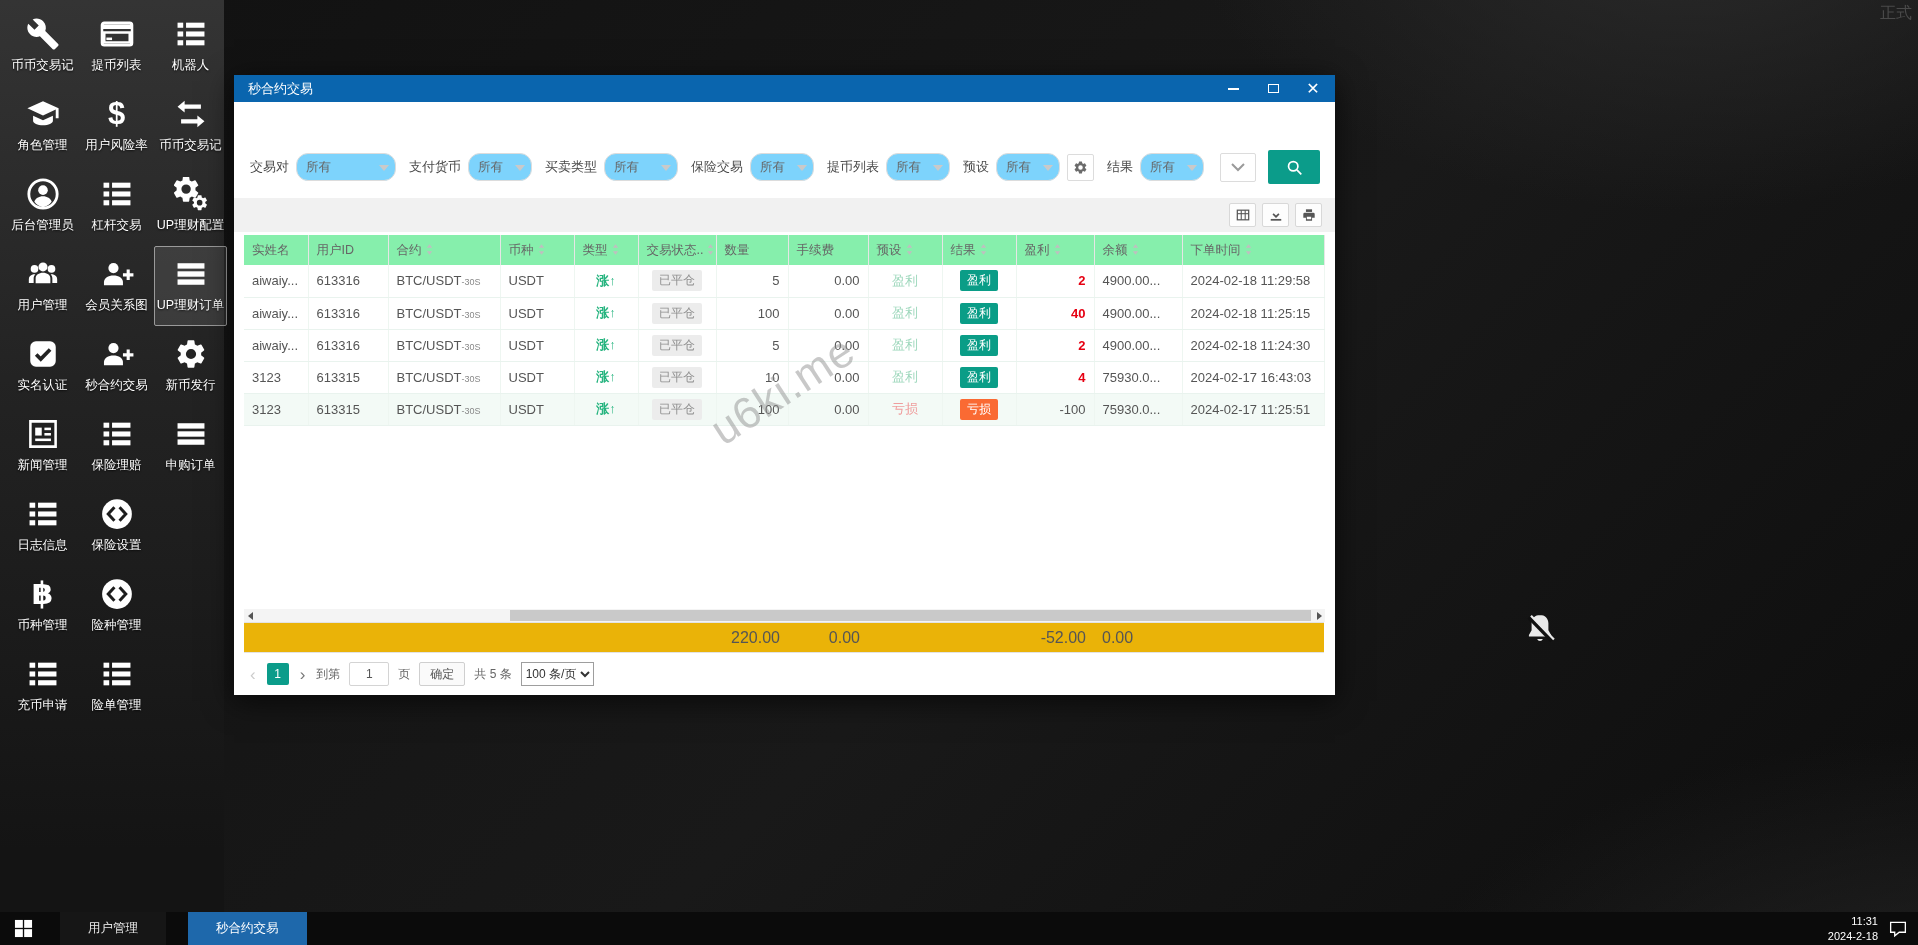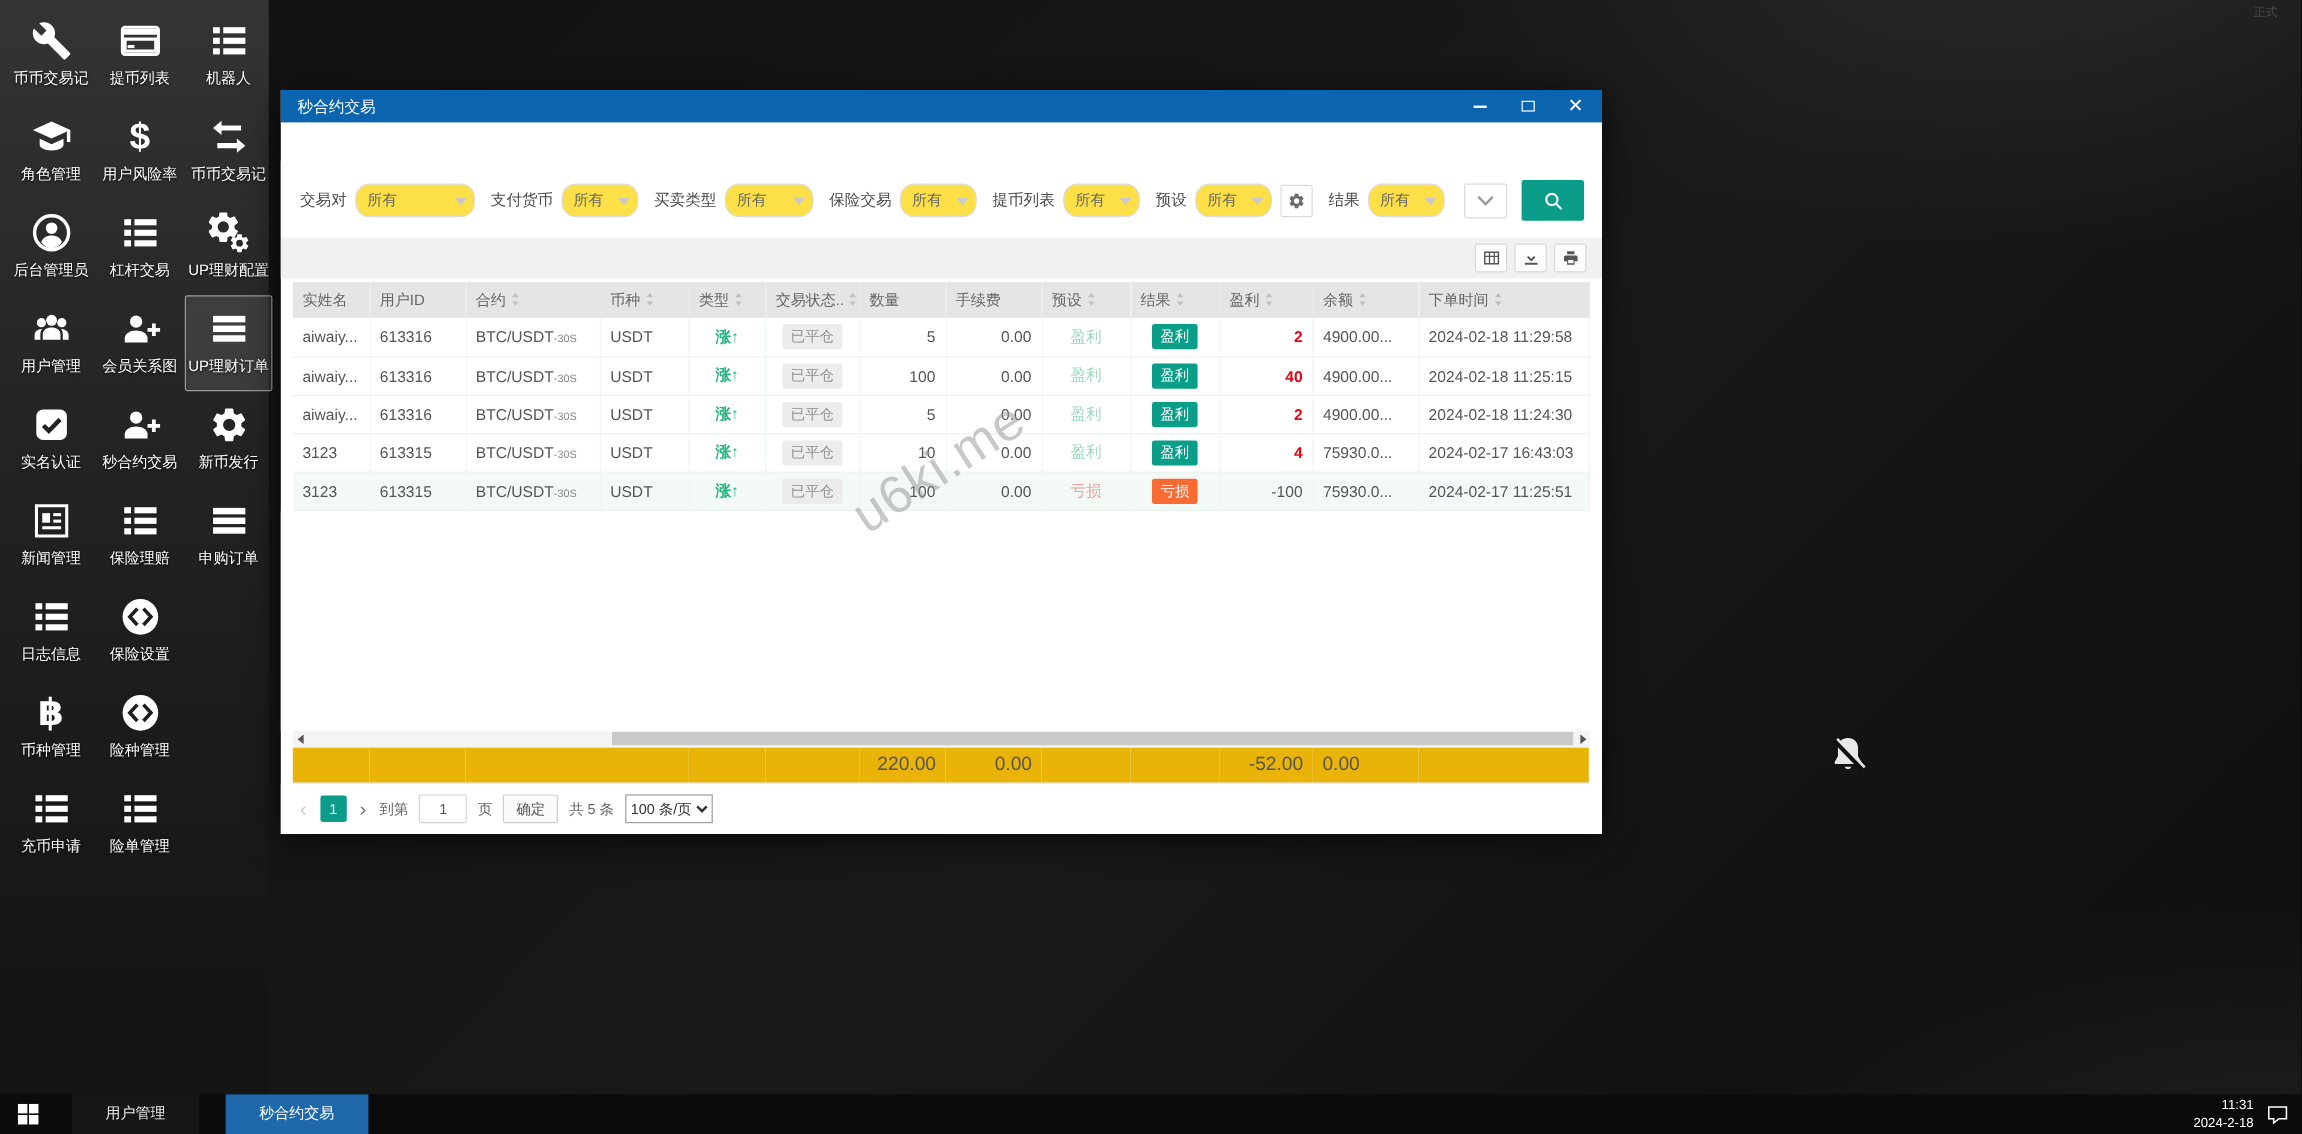--- a/index.html
+++ b/index.html
@@ -7,21 +7,21 @@
   body { font-family:"Liberation Sans","DejaVu Sans",sans-serif; }
   .desktop{
     position:relative; width:1918px; height:945px; overflow:hidden;
     background:
       radial-gradient(900px 520px at 88% -8%, #2a2a2a 0%, rgba(20,20,20,0) 55%),
       radial-gradient(1100px 620px at 102% 112%, #262626 0%, rgba(18,18,18,0) 52%),
       linear-gradient(135deg,#111 0%,#191919 55%,#0d0d0d 100%);
   }
   .side-panel{position:absolute;left:0;top:0;width:224px;height:945px;
     background:linear-gradient(180deg,#343434 0%,#232323 40%,#141414 90%);}
-  .corner-text{position:absolute;top:3px;right:20px;font-size:10px;color:#4a4a4a;text-align:center;}
+  .corner-text{position:absolute;top:3px;right:6px;font-size:16px;color:#4a4a4a;text-align:center;}
   
   .shortcuts{position:absolute;left:6px;top:6px;display:grid;
     grid-template-columns:repeat(3,73px);grid-auto-rows:80px;column-gap:1px;}
   .tile{display:flex;flex-direction:column;align-items:center;justify-content:flex-start;
     padding-top:7px;color:#fff;cursor:pointer;border:1px solid transparent;border-radius:2px;}
   .tile.selected{border-color:#9a9a9a;background:rgba(255,255,255,.10);}
   .tile .ico{height:40px;display:flex;align-items:center;justify-content:center;}
   .tile svg{width:34px;height:34px;fill:#fff;}
   .tile .glyph{font-size:31px;font-weight:bold;line-height:34px;}
   .tile .lbl{font-size:12.5px;margin-top:3px;white-space:nowrap;text-shadow:0 1px 2px rgba(0,0,0,.8);}
@@ -32,21 +32,21 @@
   .titlebar .wtitle{font-size:13px;margin-left:14px;}
   .wctrls{margin-left:auto;display:flex;align-items:center;gap:24px;margin-right:14px;}
   .wc{width:16px;height:14px;display:flex;align-items:center;justify-content:center;cursor:pointer;}
   .wc-min i{display:block;width:11px;height:0;border-bottom:2px solid #fff;}
   .wc-max i{display:block;width:11px;height:9px;border:1.5px solid #fff;}
   .wc-close{font-size:16px;line-height:1;}
   
   .filterbar{flex:0 0 auto;display:flex;align-items:center;padding:16px 14px 14px 16px;gap:12px;background:#fff;margin-top:32px;}
   .fitem{display:flex;align-items:center;gap:7px;}
   .flabel{font-size:13px;color:#4a4a4a;white-space:nowrap;}
-  .fselect{position:relative;height:28px;border:1px solid #dcdcdc;border-radius:12px;background:#fde047;
+  .fselect{position:relative;height:28px;border:1px solid #dcdcdc;border-radius:12px;background:#7dd3fc;
     display:flex;align-items:center;padding:0 20px 0 9px;font-size:12.5px;color:#666;cursor:pointer;}
   .fselect .caret{position:absolute;right:6px;top:11px;width:0;height:0;
     border-left:5px solid transparent;border-right:5px solid transparent;border-top:6px solid #c9c9c9;}
   .sqbtn{width:27px;height:27px;border:1px solid #dcdcdc;border-radius:2px;background:#fff;
     display:flex;align-items:center;justify-content:center;cursor:pointer;}
   .sqbtn svg{width:15px;height:15px;fill:#6b6b6b;}
   .chevbtn{width:36px;height:29px;border:1px solid #dcdcdc;border-radius:2px;background:#fff;
     display:flex;align-items:center;justify-content:center;cursor:pointer;margin-left:4px;}
   .chevbtn svg{width:16px;height:10px;stroke:#9a9a9a;stroke-width:2;fill:none;}
   .searchbtn{width:52px;height:34px;border:none;border-radius:2px;background:#0b9c8a;
@@ -54,21 +54,21 @@
   .searchbtn svg{width:17px;height:17px;stroke:#fff;stroke-width:2;fill:none;}
   
   .toolbar{flex:0 0 auto;height:34px;background:#f1f1f1;display:flex;align-items:center;
     justify-content:flex-end;gap:6px;padding-right:13px;margin:0 0 3px 0;}
   .tbtn{width:27px;height:24px;background:#fdfdfd;border:1px solid #d8d8d8;border-radius:2px;
     display:flex;align-items:center;justify-content:center;cursor:pointer;}
   .tbtn svg{width:14px;height:14px;fill:#555;stroke:#555;}
   
   .gridwrap{flex:0 0 auto;padding:0 10px;}
   table.grid{width:1080px;table-layout:fixed;border-collapse:collapse;}
-  .grid th{height:30px;background:#e5e5e5;font-weight:normal;font-size:12.5px;color:#666;
+  .grid th{height:30px;background:#86efac;font-weight:normal;font-size:12.5px;color:#666;
     text-align:left;padding:0 8px;border-right:1px solid #e6e6e6;white-space:nowrap;overflow:hidden;}
   .grid th.sortable{cursor:pointer;}
   .grid th .sort{vertical-align:-2px;margin-left:4px;}
   .grid td{height:32px;font-size:13px;color:#555;padding:0 8px;border-bottom:1px solid #e9f3ee;
     border-right:1px solid #eef6f1;white-space:nowrap;overflow:hidden;background:#fff;}
   .grid tr.tinted td{background:#f3faf6;}
   .al-c{text-align:center;} .al-r{text-align:right;} 
   .sub{font-size:9px;color:#888;}
   .up{color:#26b47f;font-weight:bold;}
   .badge-gray{display:inline-block;background:#ececec;color:#8f8f8f;font-size:12px;

